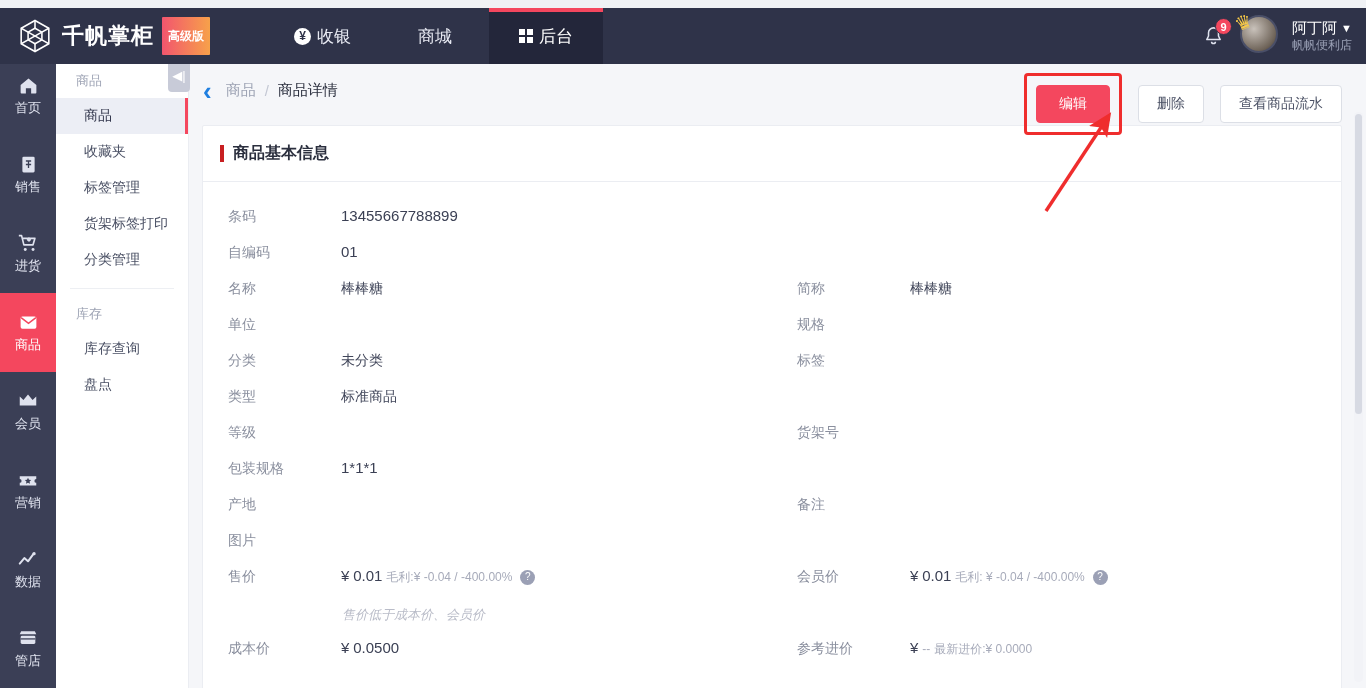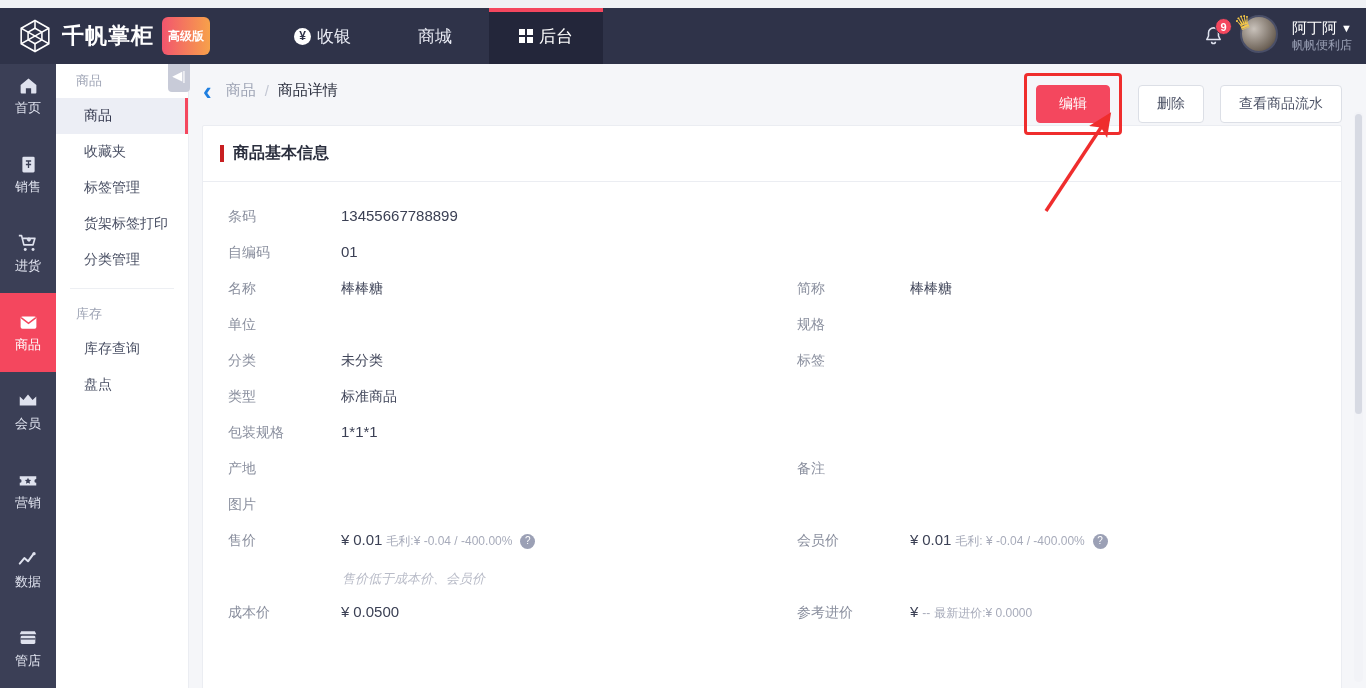--- a/index.html
+++ b/index.html
@@ -15,21 +15,21 @@
   .topbar{
     position:absolute; left:0; top:8px; width:1366px; height:56px;
     background:#2f3349; display:flex; align-items:center;
     z-index:30;
   }
   .brand{ display:flex; align-items:center; padding-left:16px; width:232px; }
   .brand-logo{ width:38px; height:38px; flex:0 0 38px; }
   .brand-name{ color:#fff; font-size:22px; font-weight:bold; letter-spacing:1px; margin-left:8px; }
   .brand-badge{
     margin-left:8px; background:linear-gradient(90deg,#f2556e,#f7a14a);
-    color:#fff; font-size:12px; padding:12px 6px; border-radius:6px; line-height:1.2;
+    color:#fff; font-size:12px; padding:12px 6px; border-radius:1px; line-height:1.2;
     font-weight:bold;
   }
   .topnav{ display:flex; align-items:stretch; height:56px; margin-left:32px; }
   .topnav-item{
     position:relative; display:flex; align-items:center; justify-content:center;
     gap:6px; height:56px; padding:0 30px; color:#e7e9f2; font-size:17px;
     cursor:pointer; min-width:108px;
   }
   .topnav-item.active{ background:#23263a; color:#fff; }
   .topnav-item.active::before{
@@ -392,20 +392,30 @@
         </div>
 
         <div class="row">
           <div class="field">
             <div class="f-label">类型</div>
             <div class="f-value">标准商品</div>
           </div>
           <div class="field"></div>
         </div>
 
+        <div class="row">
+          <div class="field">
+            <div class="f-label">等级</div>
+            <div class="f-value"></div>
+          </div>
+          <div class="field">
+            <div class="f-label">货架号</div>
+            <div class="f-value"></div>
+          </div>
+        </div>
 
         <div class="row">
           <div class="field">
             <div class="f-label">包装规格</div>
             <div class="f-value num">1*1*1</div>
           </div>
           <div class="field"></div>
         </div>
 
         <div class="row">

